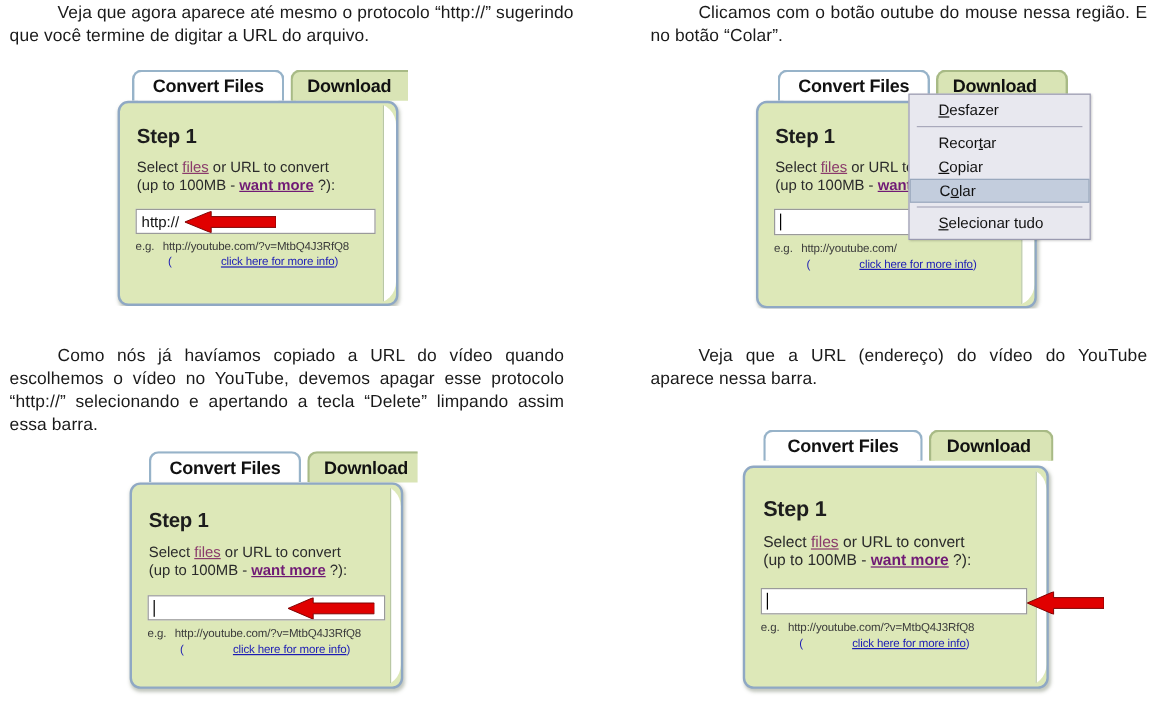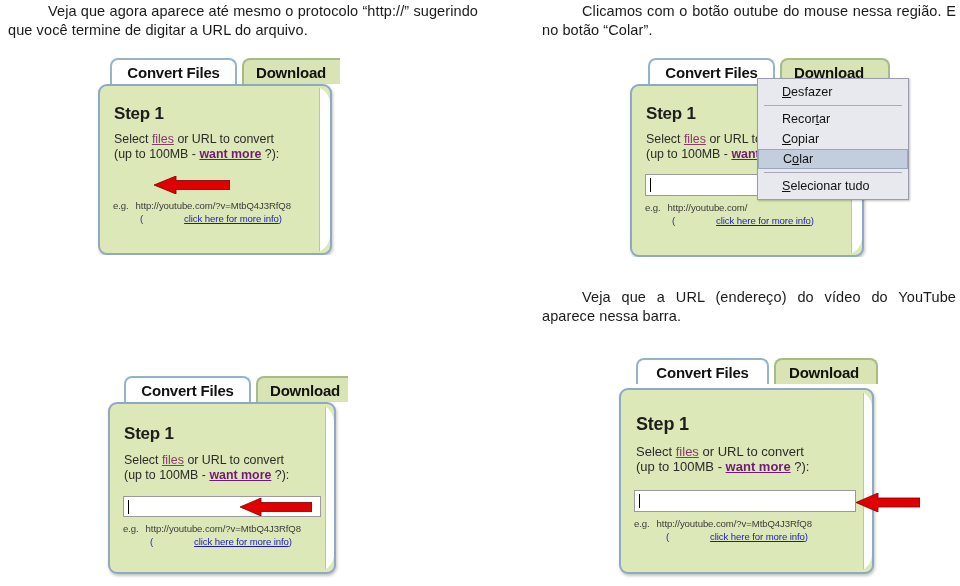--- a/index.html
+++ b/index.html
@@ -157,20 +157,21 @@
 </style>
 </head>
 <body>
 
 <div class="page">
 
   <div class="para" id="para-tl"><span class="indent"></span><span>Veja que agora aparece até mesmo o protocolo “http://” sugerindo que você termine de digitar a URL do arquivo.</span></div>
 
   <div class="para" id="para-tr"><span class="indent"></span><span>Clicamos com o botão outube do mouse nessa região. E no botão “Colar”.</span></div>
 
+  <div class="para" id="para-ml"><span class="indent"></span><span>Como nós já havíamos copiado a URL do vídeo quando escolhemos o vídeo no YouTube, devemos apagar esse protocolo “http://” selecionando e apertando a tecla “Delete” limpando assim essa barra.</span></div>
 
   <div class="para" id="para-mr"><span class="indent"></span><span>Veja que a URL (endereço) do vídeo do YouTube aparece nessa barra.</span></div>
 
   <div class="shot" id="shot-tl">
     <div class="tabs">
       <div class="tab active" style="left:20px;width:127px;">
           <span>Convert Files</span>
         </div>
       <div class="tab inactive" style="left:152px;width:105px;justify-content:flex-start;padding-left:12px;">
           <span>Download</span>
@@ -180,20 +181,23 @@
     <div class="panel" style="left:8px;top:34px;width:234px;height:171px;">
       <div class="panel-inner">
         <div class="side-strip" style="right:0;top:0;width:10px;height:100%;"></div>
 
         <div class="step-title" style="left:14px;top:18px;">Step 1</div>
 
         <div class="desc" style="left:14px;top:46px;"><span>Select </span><a class="files" href="#">files</a><span> or URL to convert</span></div>
 
         <div class="desc" style="left:14px;top:61px;"><span>(up to 100MB - </span><a class="more" href="#">want more</a><span> ?):</span></div>
 
+        <div class="url-input" style="left:13px;top:88px;width:200px;height:21px;">
+            <span>http://</span>
+          </div>
 
         <div class="eg" style="left:13px;top:114px;"><span class="lbl">e.g.</span><span>http://youtube.com/?v=MtbQ4J3RfQ8</span></div>
 
         <div class="eg-link" style="left:40px;top:127px;"><span>(</span><u>click here for more info</u><span>)</span></div>
 
         <div class="arrow" style="left:54px;top:90px;">
           <svg width="76" height="18" viewBox="0 0 76 18">
               <polygon points="0,9 22,0 22,4.5 76,4.5 76,13.5 22,13.5 22,18" fill="#e00000" stroke="#7a0000" stroke-width="0.8"></polygon>
             </svg>
         </div>

